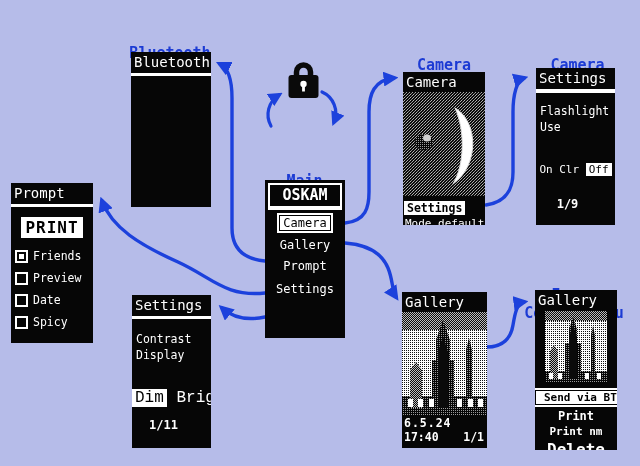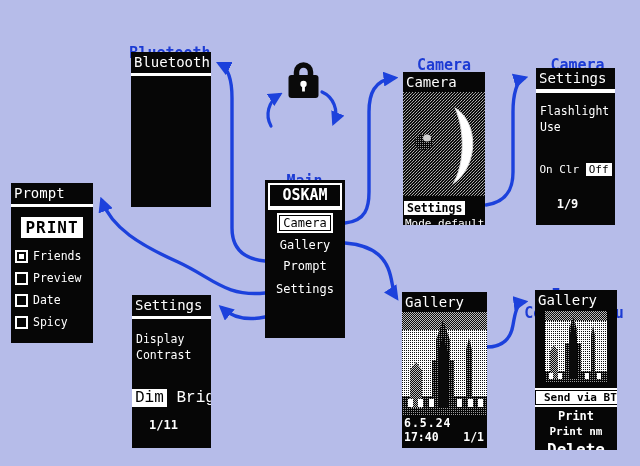--- a/index.html
+++ b/index.html
@@ -145,22 +145,22 @@
         <span class="chk-box"></span>
         <span class="chk-label">Spicy</span>
       </div>
     </div>
   </div>
 
   <div class="screen" style="left:132px;top:295px;width:79px;height:153px;">
     <div class="scr-title">Settings</div>
     <div class="scr-rule"></div>
     <div class="body-lines" style="margin-top:12px;">
+      <div>Contrast</div>
       <div>Display</div>
-      <div>Contrast</div>
     </div>
     <div style="margin-top:26px;text-align:left;font-size:16px;white-space:nowrap;font-family:Liberation Mono, monospace;">
       <span class="inv">Dim</span>
       <span>Bright</span>
     </div>
     <div class="page-num" style="bottom:16px;">1/11</div>
   </div>
 
   <div class="screen" style="left:265px;top:180px;width:80px;height:158px;">
     <div style="margin:3px;border:2px solid #fff;border-bottom-width:4px;text-align:center;font-weight:bold;font-size:15px;padding:1px 0 2px;">OSKAM</div>

